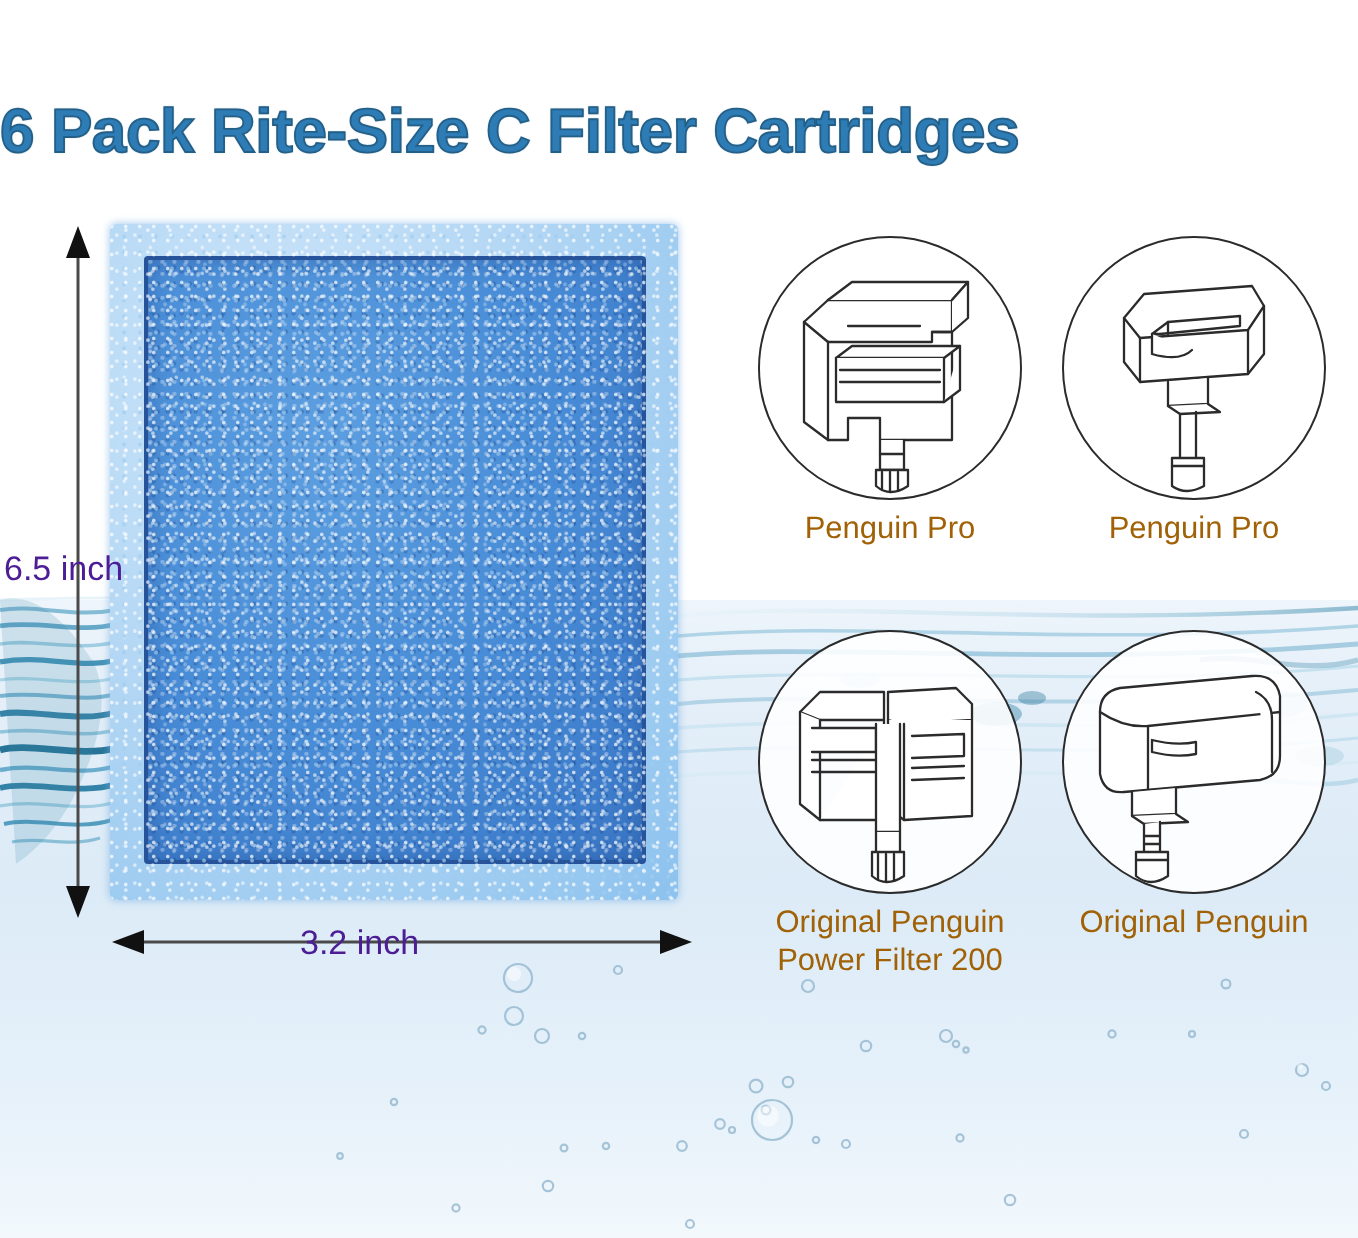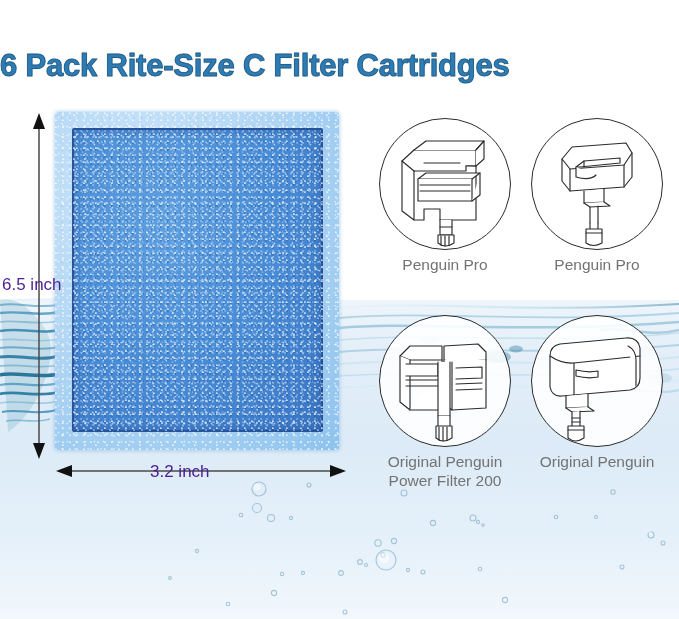--- a/index.html
+++ b/index.html
@@ -138,21 +138,21 @@
     border-radius: 50%;
     background: rgba(255,255,255,0.88);
     overflow: hidden;
   }
   .circle-disc svg { position: absolute; left: 0; top: 0; }
   .circle-caption {
     margin-top: 5px;
     text-align: center;
     font-size: 15.5px;
     line-height: 19px;
-    color: #737373;
+    color: #a16207;
     font-family: "Liberation Sans", sans-serif;
   }
   .c-tl { left: 370px; top: 118px; }
   .c-tr { left: 522px; top: 118px; }
   .c-bl { left: 370px; top: 315px; }
   .c-br { left: 522px; top: 315px; }
 </style>
 </head>
 <body>
 

